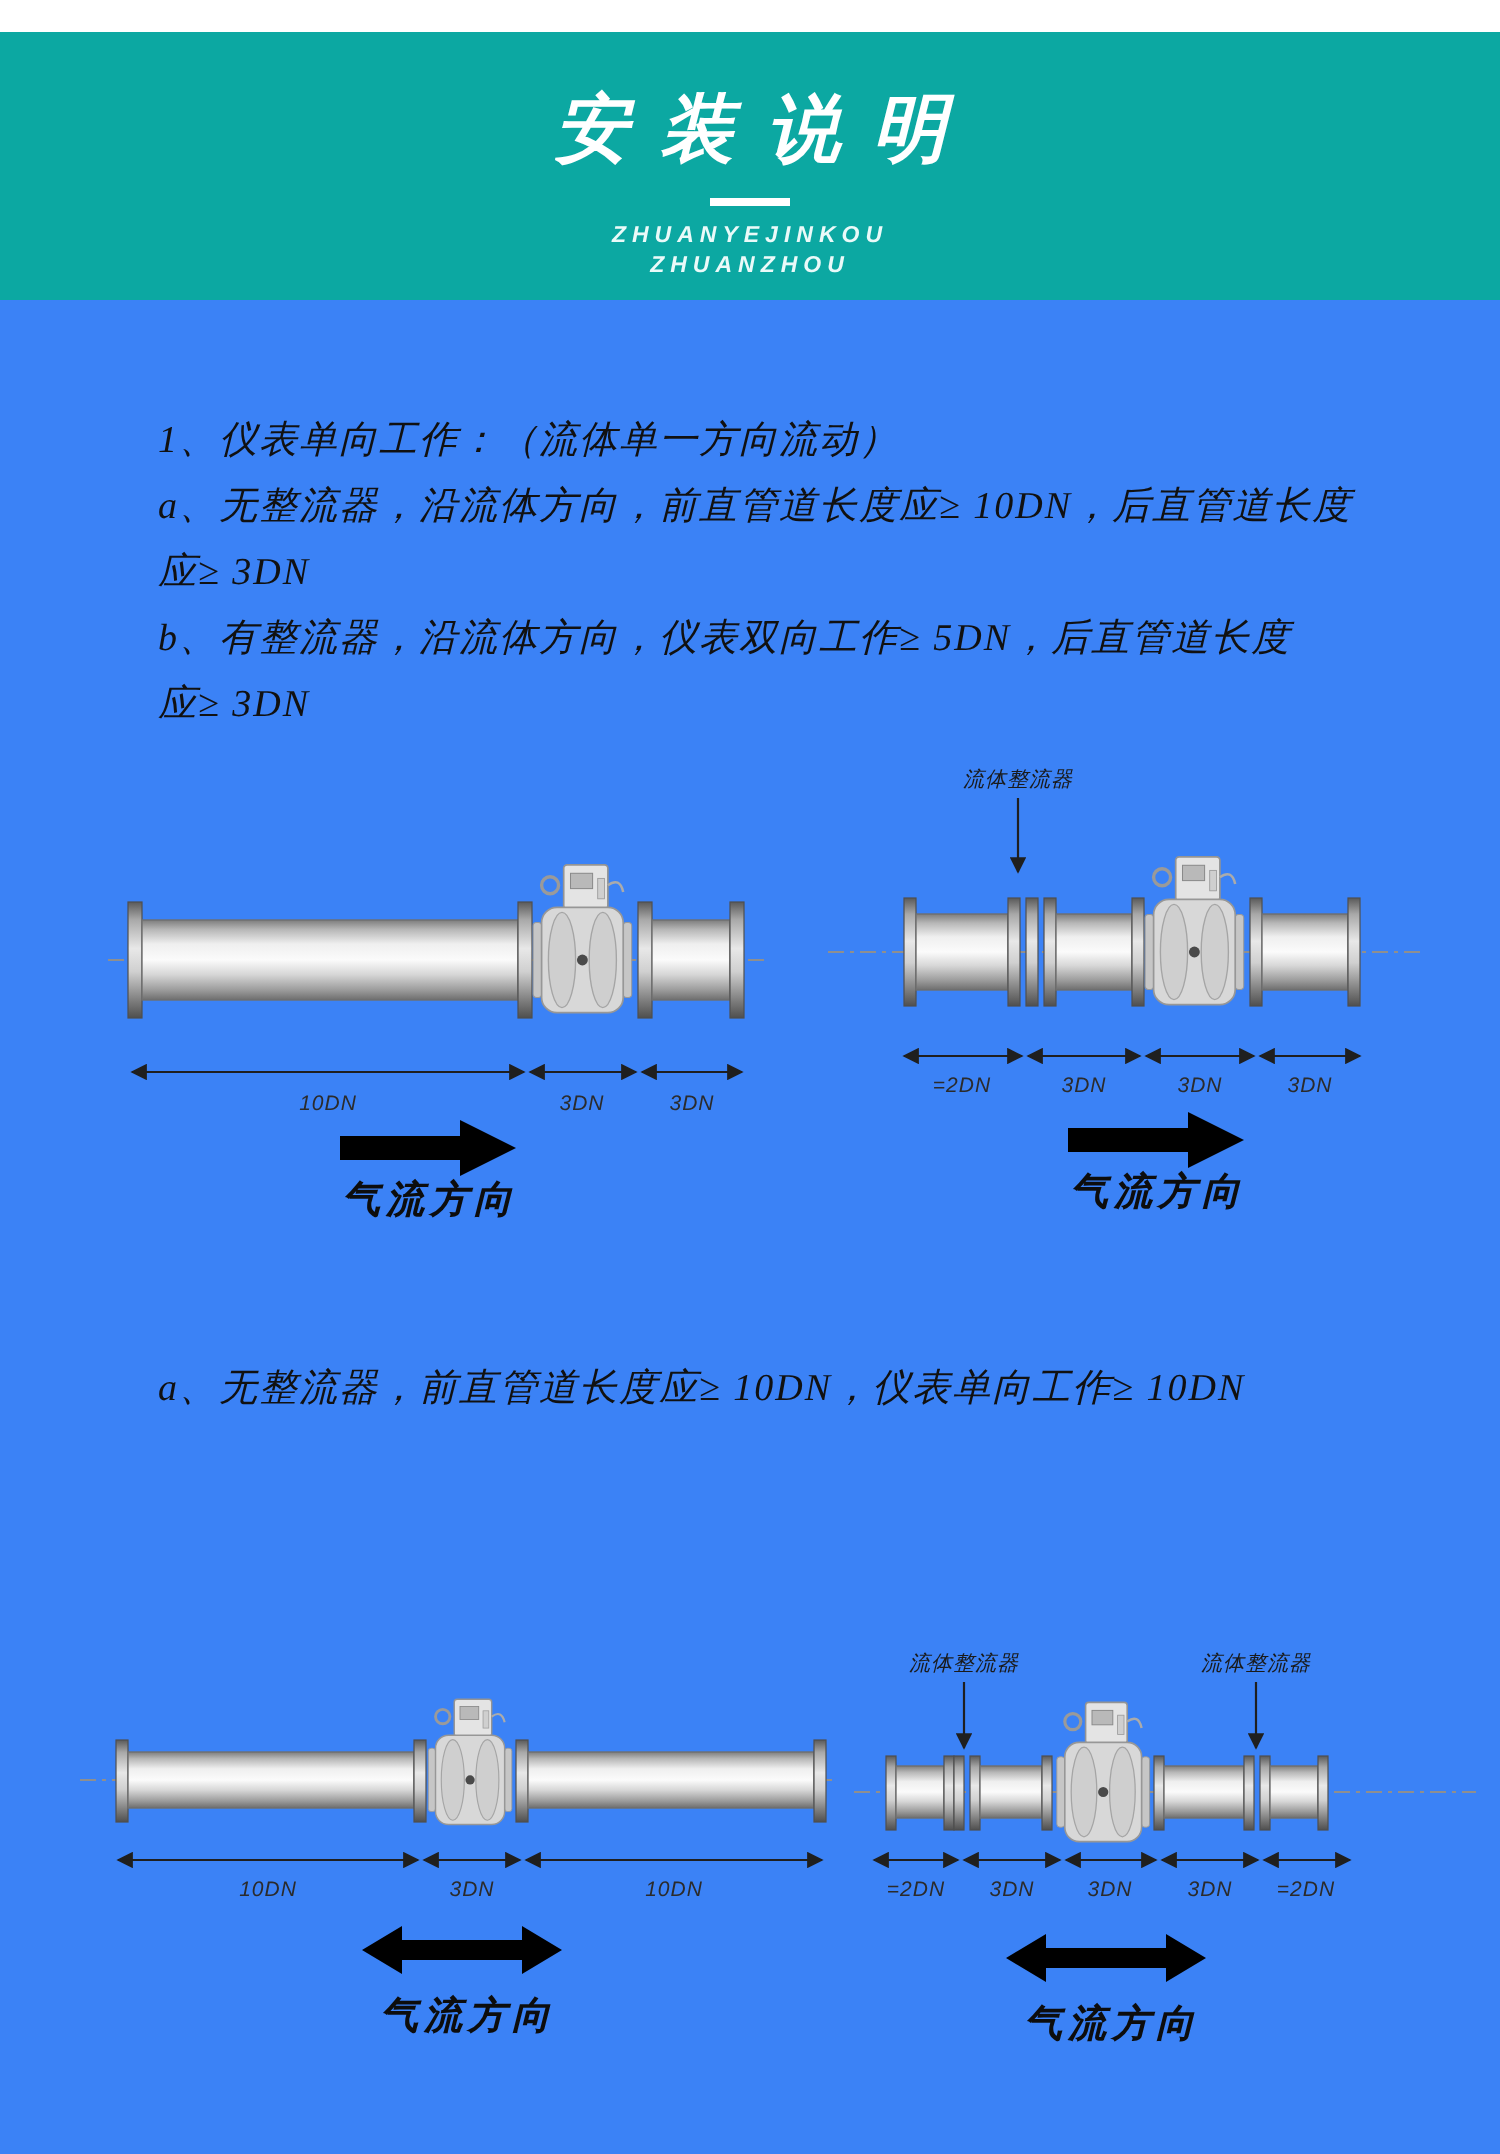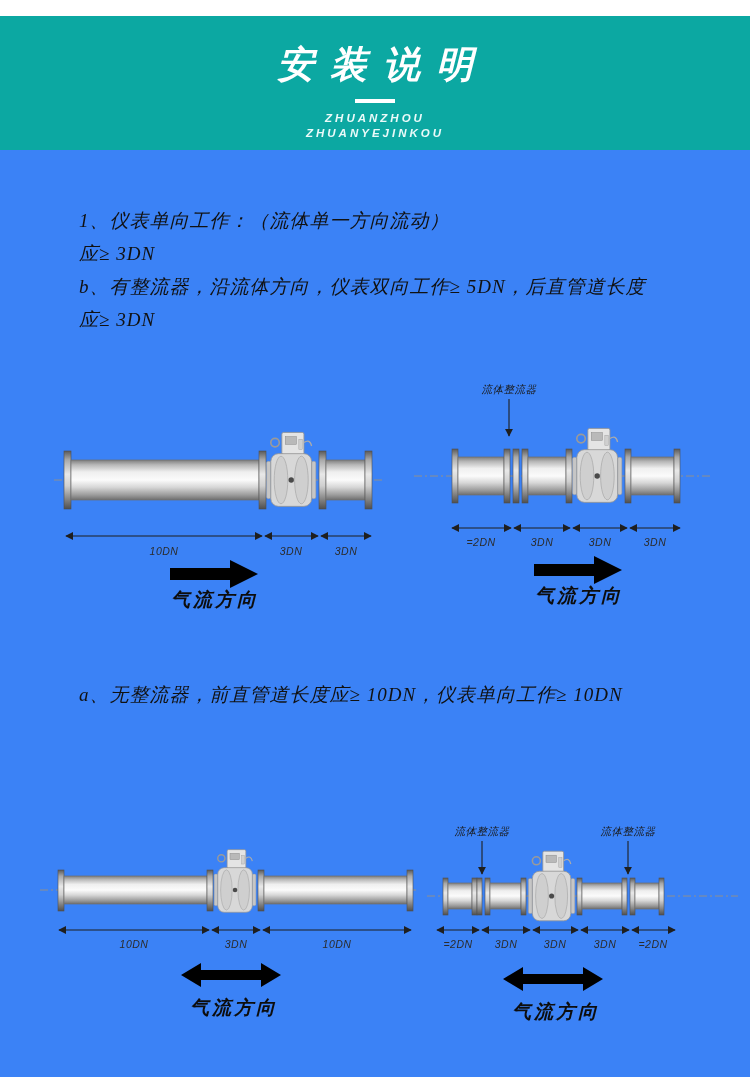--- a/index.html
+++ b/index.html
@@ -94,27 +94,28 @@
         <ellipse cx="44" cy="58" rx="8" ry="28" fill="#cfcfcf" stroke="#a5a5a5" stroke-width=".8"></ellipse>
         <circle cx="32" cy="58" r="3.2" fill="#4a4a4a"></circle>
       </g>
     </defs>
   </svg>
 
   <div class="hero">
     <h1>安装说明</h1>
     <div class="dash"></div>
     <div class="sub">
+      <div>ZHUANYEJINKOU</div>
       <div>ZHUANZHOU</div>
-      <div>ZHUANYEJINKOU</div>
     </div>
   </div>
 
   <div class="txt" id="sec1">
     <p>1、仪表单向工作：（流体单一方向流动）</p>
+    <p>a、无整流器，沿流体方向，前直管道长度应≥ 10DN，后直管道长度</p>
     <p>应≥ 3DN</p>
     <p>b、有整流器，沿流体方向，仪表双向工作≥ 5DN，后直管道长度</p>
     <p>应≥ 3DN</p>
   </div>
 
   <svg class="diag" id="d1" width="335" height="235" viewBox="0 0 335 235">
     <line class="cl" x1="2" y1="92" x2="333" y2="92"></line>
     <rect class="flange" x="12" y="63" width="7" height="58"></rect>
     <rect class="pipe" x="19" y="72" width="188" height="40"></rect>
     <rect class="flange" x="207" y="63" width="7" height="58"></rect>

